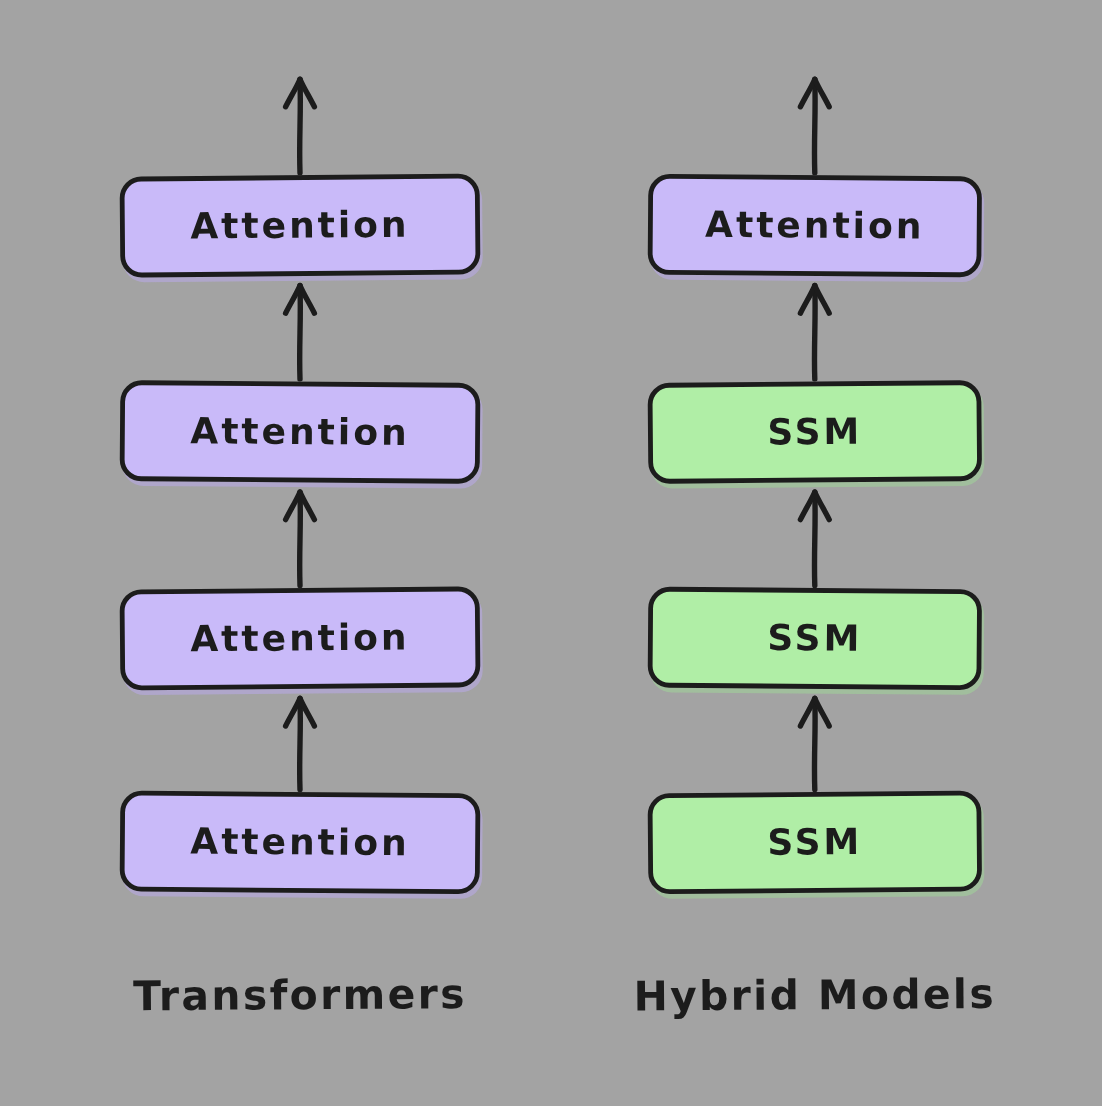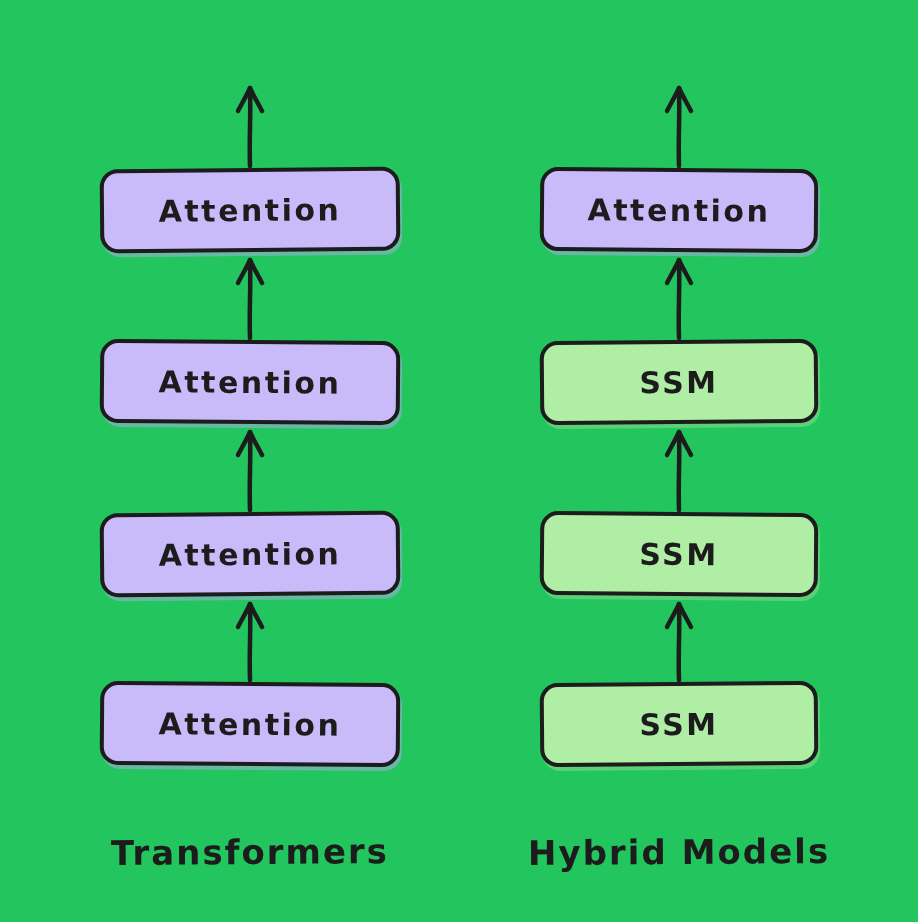--- a/index.html
+++ b/index.html
@@ -5,25 +5,25 @@
   html, body {
     margin: 0;
     padding: 0;
     background: #ffffff;
     font-family: "DejaVu Sans", sans-serif;
   }
   .canvas {
     position: relative;
     width: 918px;
     height: 922px;
-    background: #22c55e;
+    background: #a3a3a3;
     display: flex;
     justify-content: center;
     gap: 140px;
-    padding-top: 80px;
+    padding-top: 58px;
     box-sizing: border-box;
     overflow: hidden;
   }
   .column {
     display: flex;
     flex-direction: column;
     align-items: center;
   }
   .col-left  { width: 300px; }
   .col-right { width: 278px; }

